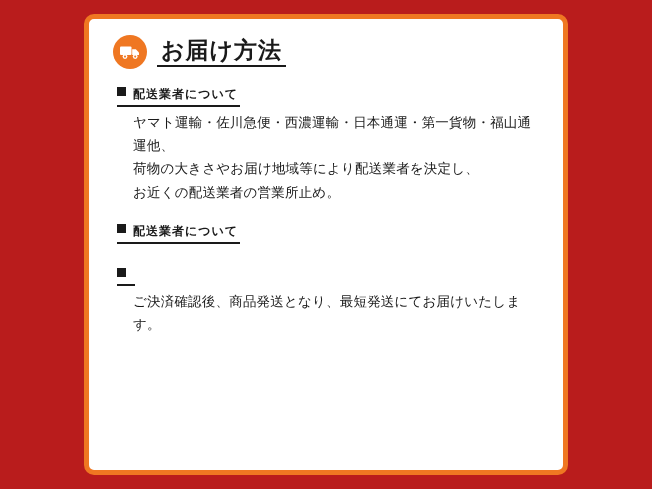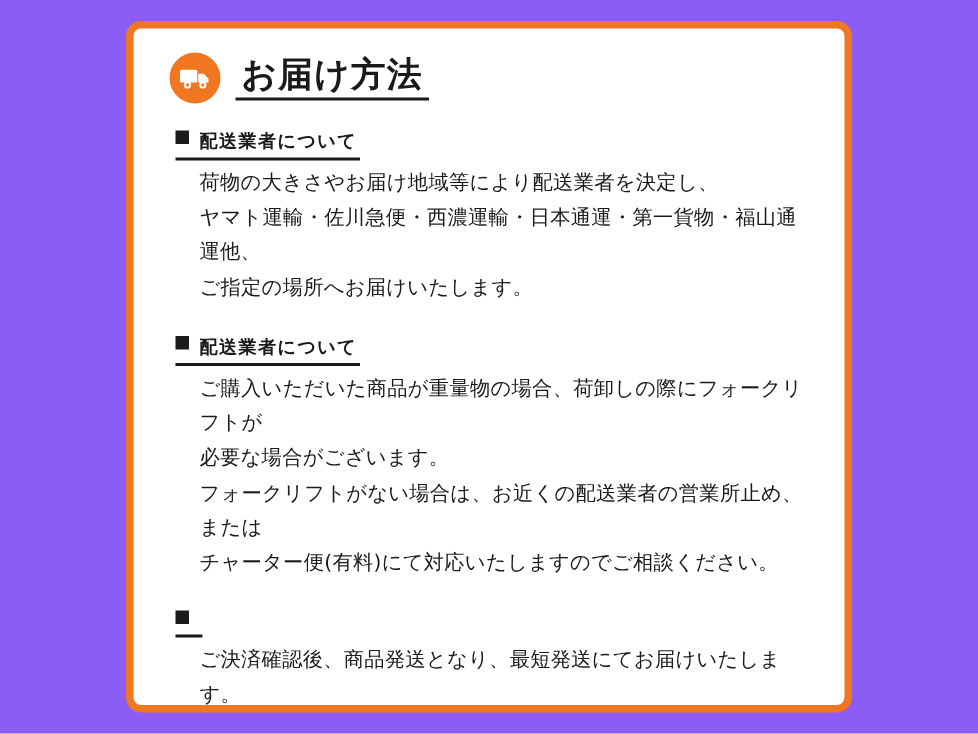--- a/index.html
+++ b/index.html
@@ -10,21 +10,21 @@
     width: 652px;
     height: 489px;
     background: #e8e8e8;
     font-family: "DejaVu Sans", "Liberation Sans", sans-serif;
     overflow: hidden;
   }
   .page {
     position: relative;
     width: 652px;
     height: 489px;
-    background: #8b5cf6;
+    background: #b91c1c;
     box-sizing: border-box;
   }
   .card {
     position: absolute;
     left: 84px;
     top: 14px;
     width: 484px;
     height: 461px;
     background: #ffffff;
     border: 5px solid #ef7722;
@@ -107,35 +107,29 @@
         </svg>
       </span>
       <span class="title-text">お届け方法</span>
     </div>
 
     <div class="section">
       <div class="sec-head">
         <span class="sq"></span><span>配送業者について</span>
       </div>
       <div class="body-text">
+        <p>ヤマト運輸・佐川急便・西濃運輸・日本通運・第一貨物・福山通運他、</p>
         <p>荷物の大きさやお届け地域等により配送業者を決定し、</p>
-        <p>ヤマト運輸・佐川急便・西濃運輸・日本通運・第一貨物・福山通運他、</p>
-        <p>ご指定の場所へお届けいたします。</p>
+        <p>お近くの配送業者の営業所止め。</p>
       </div>
     </div>
 
     <div class="section">
       <div class="sec-head">
         <span class="sq"></span><span>配送業者について</span>
-      </div>
-      <div class="body-text">
-        <p>ご購入いただいた商品が重量物の場合、荷卸しの際にフォークリフトが</p>
-        <p>必要な場合がございます。</p>
-        <p>フォークリフトがない場合は、お近くの配送業者の営業所止め、または</p>
-        <p>チャーター便(有料)にて対応いたしますのでご相談ください。</p>
       </div>
     </div>
 
     <div class="section">
       <div class="sec-head">
         <span class="sq"></span>
       </div>
       <div class="body-text">
         <p>ご決済確認後、商品発送となり、最短発送にてお届けいたします。</p>
 

